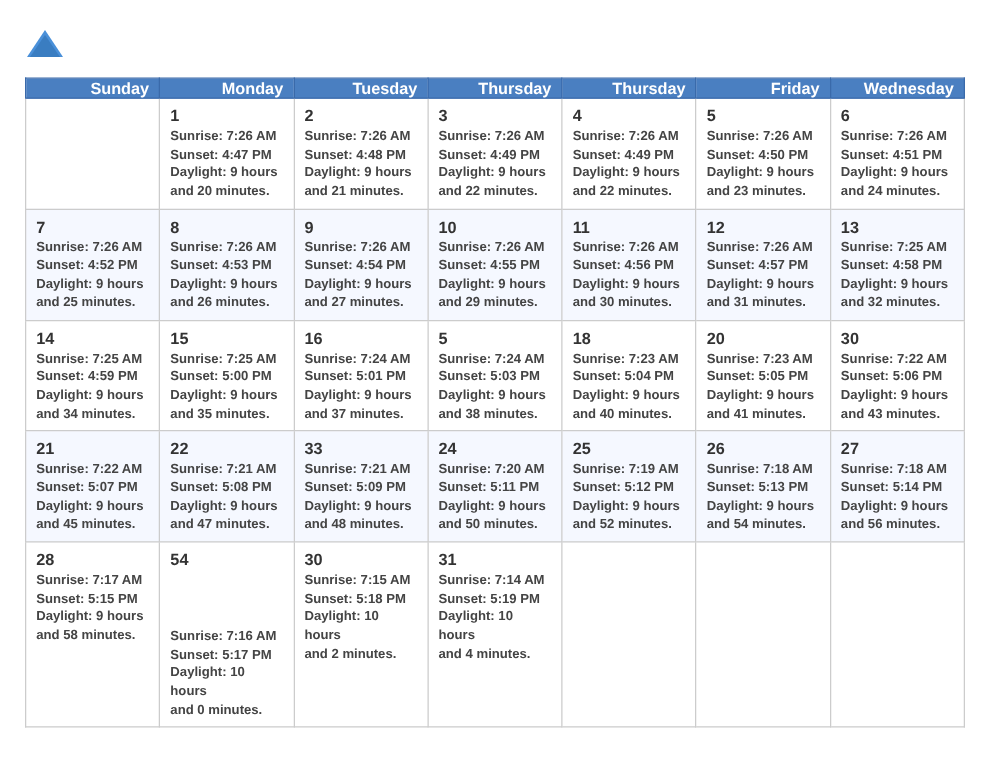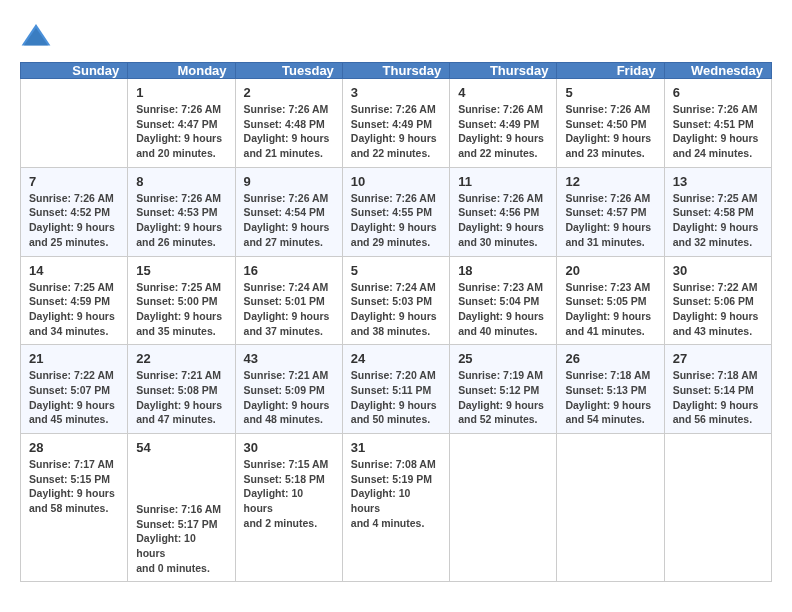--- a/index.html
+++ b/index.html
@@ -285,21 +285,21 @@
 and 45 minutes.</div>
         </td>
         <td>
           <span class="day-number">22</span>
           <div class="cell-content" style="white-space: pre-line;">Sunrise: 7:21 AM
 Sunset: 5:08 PM
 Daylight: 9 hours
 and 47 minutes.</div>
         </td>
         <td>
-          <span class="day-number">43</span>
+          <span class="day-number">33</span>
           <div class="cell-content" style="white-space: pre-line;">Sunrise: 7:21 AM
 Sunset: 5:09 PM
 Daylight: 9 hours
 and 48 minutes.</div>
         </td>
         <td>
           <span class="day-number">24</span>
           <div class="cell-content" style="white-space: pre-line;">Sunrise: 7:20 AM
 Sunset: 5:11 PM
 Daylight: 9 hours
@@ -344,21 +344,21 @@
         </td>
         <td>
           <span class="day-number">30</span>
           <div class="cell-content" style="white-space: pre-line;">Sunrise: 7:15 AM
 Sunset: 5:18 PM
 Daylight: 10 hours
 and 2 minutes.</div>
         </td>
         <td>
           <span class="day-number">31</span>
-          <div class="cell-content" style="white-space: pre-line;">Sunrise: 7:08 AM
+          <div class="cell-content" style="white-space: pre-line;">Sunrise: 7:14 AM
 Sunset: 5:19 PM
 Daylight: 10 hours
 and 4 minutes.</div>
         </td>
         <td class="empty-cell"></td>
         <td class="empty-cell"></td>
         <td class="empty-cell"></td>
       </tr>
     </tbody>
 </table>

